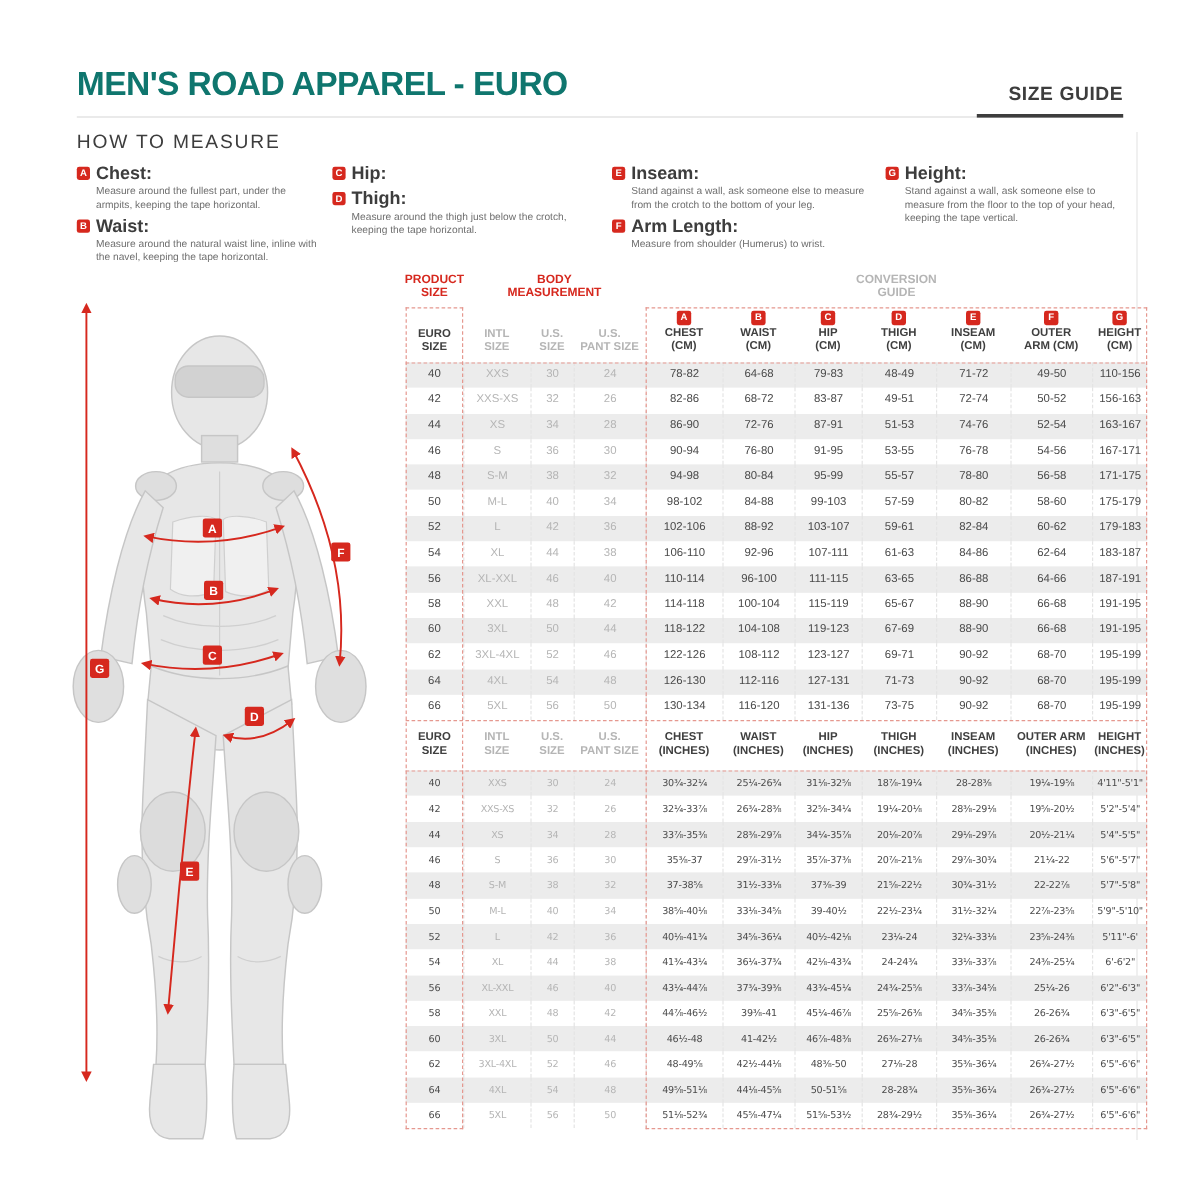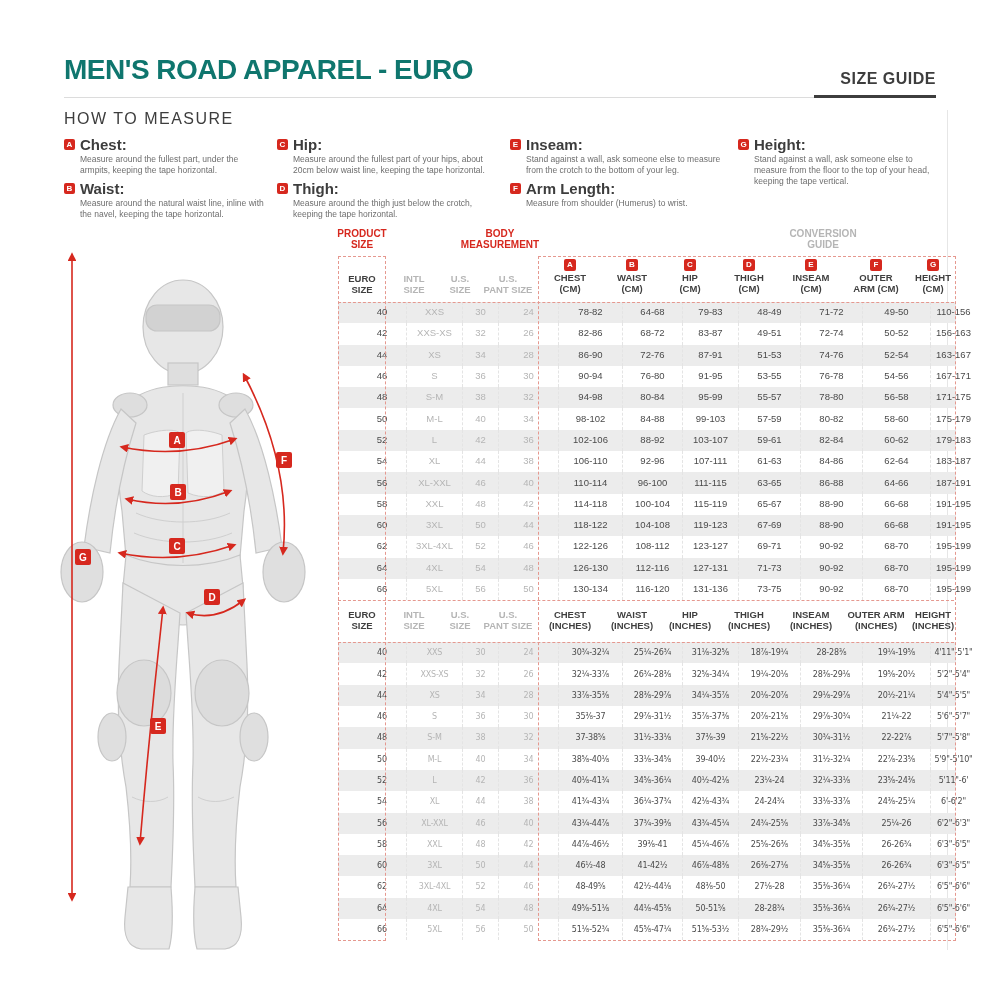--- a/index.html
+++ b/index.html
@@ -22,23 +22,23 @@
   .m-badge{width:11px;height:11px;border-radius:2px;background:#d6281e;color:#fff;font-size:8px;font-weight:bold;
            display:flex;align-items:center;justify-content:center;flex:0 0 11px;}
   .m-label{font-size:15px;font-weight:bold;color:#3d3d3d;}
   .m-text{font-size:8.5px;color:#6e6e6e;line-height:1.3;margin:1px 0 0 16px;}
 
   
   #figure-wrap{left:40px;top:245px;width:300px;height:715px;}
 
   
   #size-table{left:338px;top:222px;width:618px;height:719px;font-size:9.5px;}
-  .trow{display:grid;grid-template-columns:48px 56px 36px 60px 64px 60px 56px 62px 62px 68px 46px;height:21.3px;padding-left:20px;}
+  .trow{display:grid;grid-template-columns:48px 56px 36px 60px 64px 60px 56px 62px 62px 68px 46px;height:21.3px;}
   .thead-row{display:grid;grid-template-columns:48px 56px 36px 60px 64px 60px 56px 62px 62px 68px 46px;}
-  #group-row{display:grid;grid-template-columns:48px 152px 418px;height:34px;gap:38px;}
+  #group-row{display:grid;grid-template-columns:48px 152px 418px;height:34px;}
   .g-cell{display:flex;align-items:center;justify-content:center;text-align:center;white-space:pre-line;
           font-weight:bold;font-size:10px;line-height:1.15;}
   .g-red{color:#d6281e;}
   .g-gray{color:#b5b5b5;}
   #cm-header{height:46px;}
   #inch-header{height:42px;}
   .tcell{display:flex;align-items:center;justify-content:center;text-align:center;white-space:pre-line;line-height:1.15;}
   .hsimple{font-weight:bold;color:#3f3f3f;align-items:flex-end;padding-bottom:6px;font-size:9.5px;}
   .hsimple.muted{color:#b5b5b5;}
   #inch-header .hsimple{align-items:center;padding-bottom:0;}
@@ -90,21 +90,20 @@
         </div>
         <div class="m-text">Measure around the natural waist line, inline with the navel, keeping the tape horizontal.</div>
       </div>
     </div>
     <div>
       <div class="m-item">
         <div class="m-head">
           <span class="m-badge">C</span>
           <span class="m-label">Hip:</span>
         </div>
-        <div class="m-text">Measure around the fullest part of your hips, about 20cm below waist line, keeping the tape horizontal.</div>
       </div>
       <div class="m-item">
         <div class="m-head">
           <span class="m-badge">D</span>
           <span class="m-label">Thigh:</span>
         </div>
         <div class="m-text">Measure around the thigh just below the crotch, keeping the tape horizontal.</div>
       </div>
     </div>
     <div>

